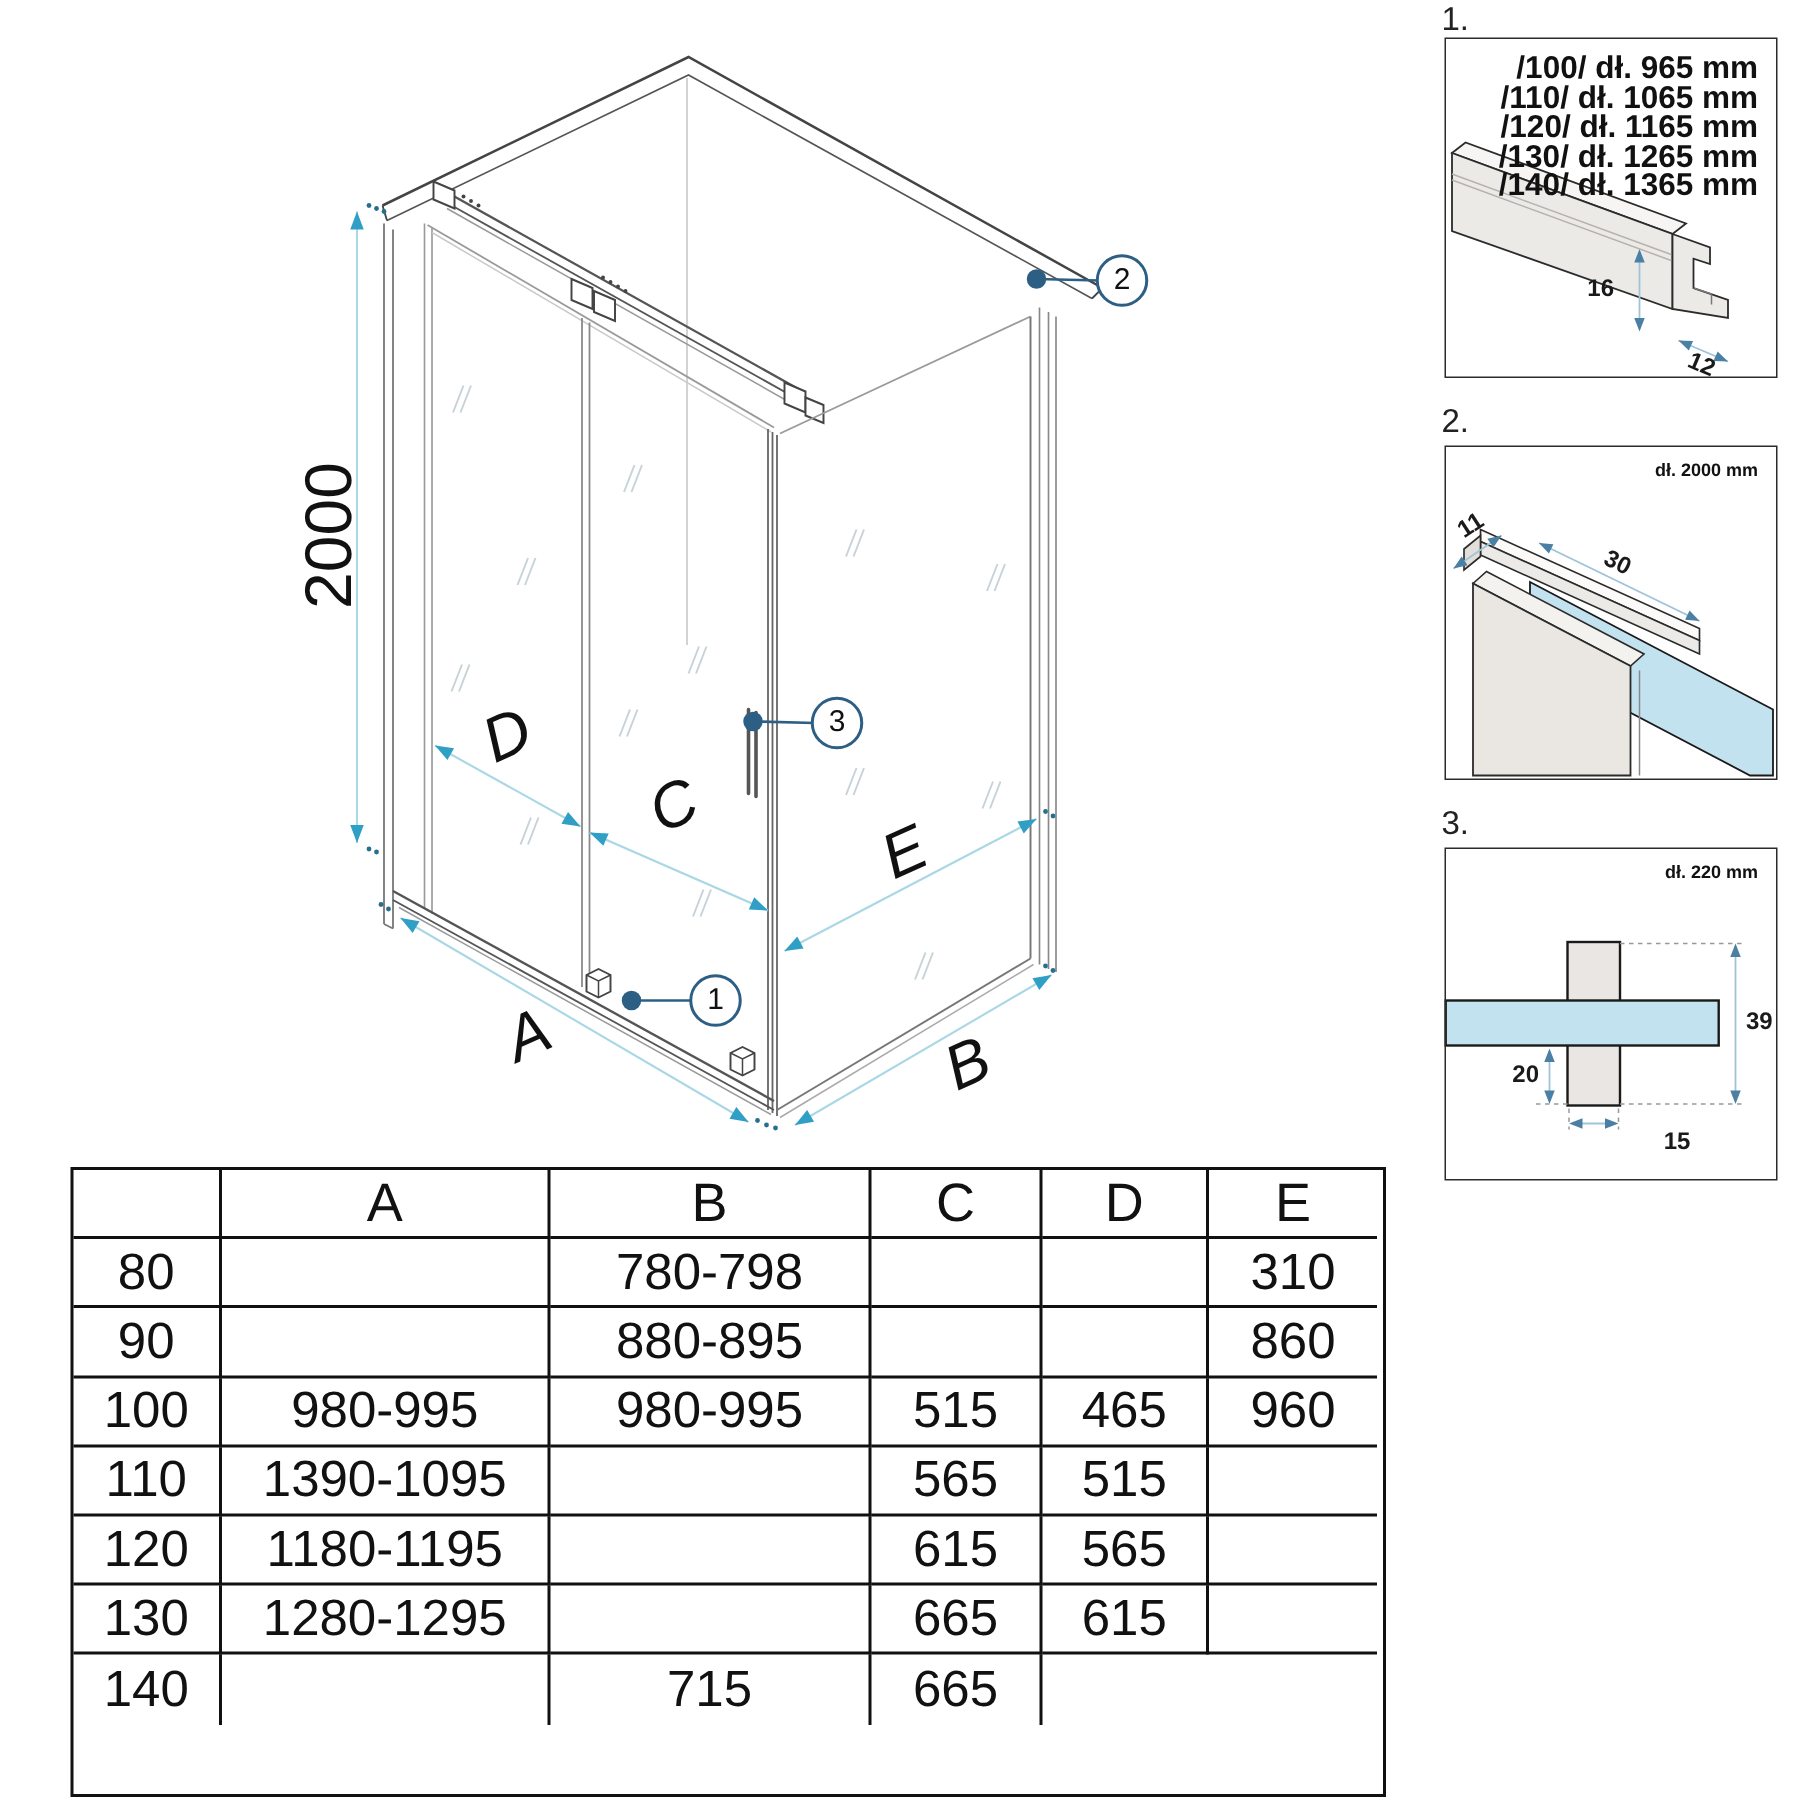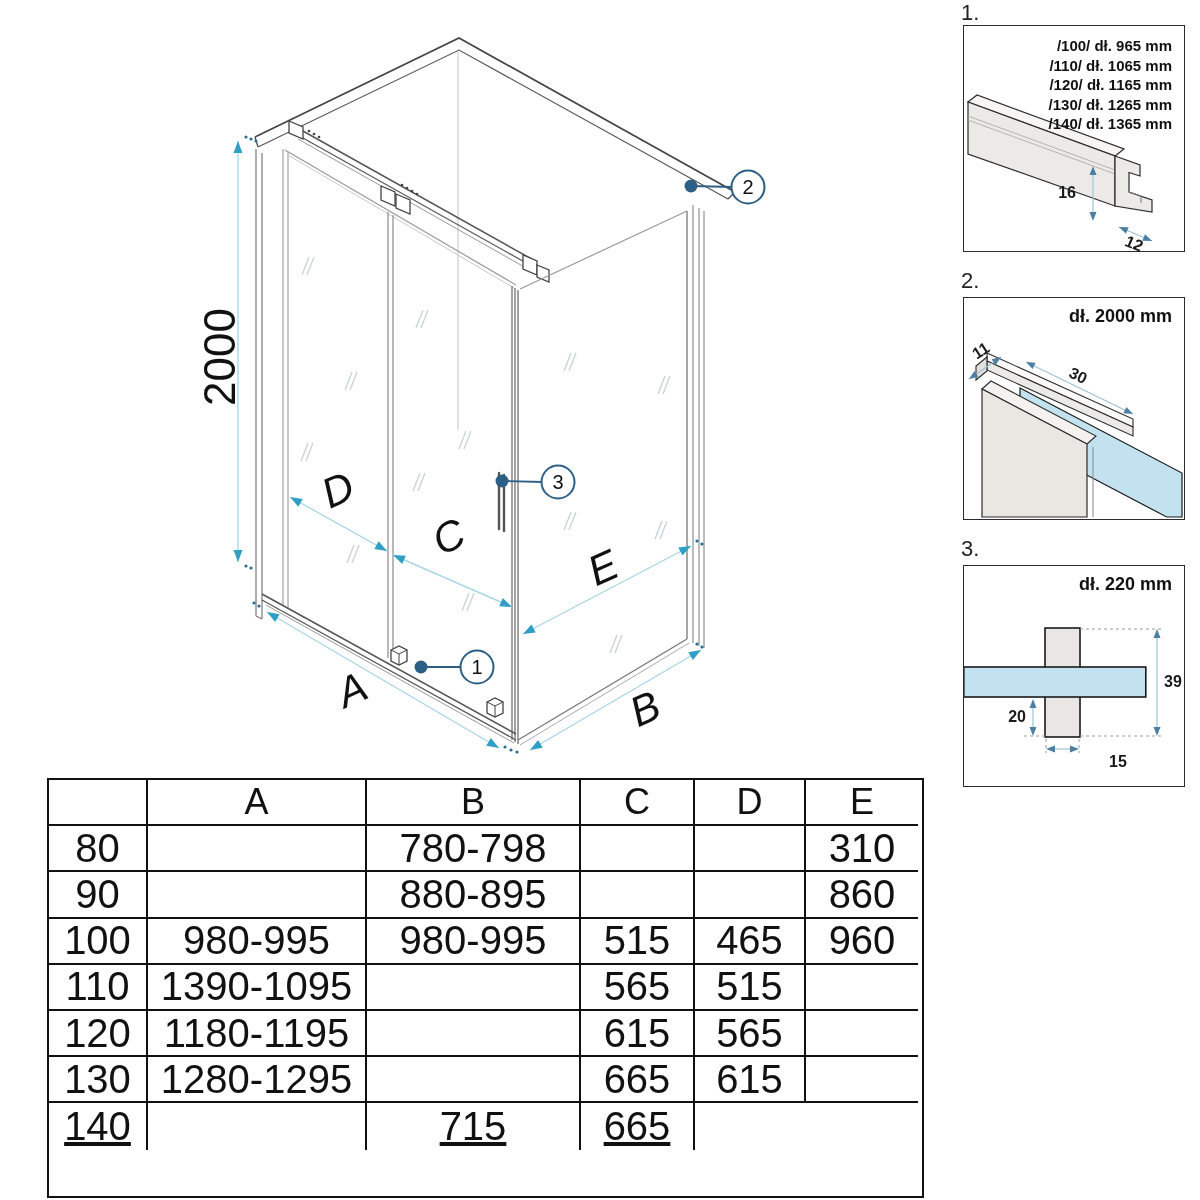--- a/index.html
+++ b/index.html
@@ -7,32 +7,32 @@
           font-family:"Liberation Sans",sans-serif;color:#111;}
   .art{position:absolute;left:0;top:0;width:1200px;height:1200px;}
   .abs{position:absolute;}
   .ctr{transform:translate(-50%,-50%);}
   .dimlabel{font-size:42px;font-style:italic;font-weight:400;color:#111;white-space:nowrap;}
   .h2000{font-size:44px;font-weight:400;color:#111;white-space:nowrap;}
   .callout{width:31px;height:31px;border:2.5px solid #2d5f85;border-radius:50%;background:#fff;
            display:flex;align-items:center;justify-content:center;font-size:20px;color:#111;}
   .detail-box{position:absolute;width:220px;border:1.6px solid #2b2b2b;background:transparent;}
   .detail-label{font-size:22px;color:#222;}
-  .spec-lines{position:absolute;text-align:right;font-size:15px;font-weight:600;line-height:19.5px;color:#111;white-space:nowrap;}
-  .len-label{position:absolute;text-align:right;font-size:18px;font-weight:600;color:#111;white-space:nowrap;}
+  .spec-lines{position:absolute;text-align:right;font-size:21px;font-weight:600;line-height:19.5px;color:#111;white-space:nowrap;}
+  .len-label{position:absolute;text-align:right;font-size:12px;font-weight:600;color:#111;white-space:nowrap;}
   .ddim{font-size:16px;font-weight:600;color:#1a1a1a;white-space:nowrap;}
   
   .dim-table{position:absolute;left:47px;top:778px;width:877px;height:420px;
              display:grid;grid-template-columns:99px 219px 214px 114px 111px 112px;
              grid-auto-rows:46.2px;border:2px solid #111;box-sizing:border-box;}
   .dim-table .cell{border-right:2px solid #111;border-bottom:2px solid #111;
              display:flex;align-items:center;justify-content:center;
-             font-size:40px;color:#111;overflow:hidden;}
+             font-size:34px;color:#111;overflow:hidden;}
   .dim-table .cell.lastcol{border-right:none;}
-  .dim-table .cell.lastrow{border-bottom:none;text-decoration:underline;}
+  .dim-table .cell.lastrow{border-bottom:none;}
   .dim-table .head{font-size:36px;}
 </style>
 </head>
 <body>
 
 <div class="canvas">
 
   <svg class="art" viewBox="0 0 1200 1200">
 
     <path d="M255,137 L459,38 L735,192" fill="none" stroke="#444" stroke-width="1.7"></path>

